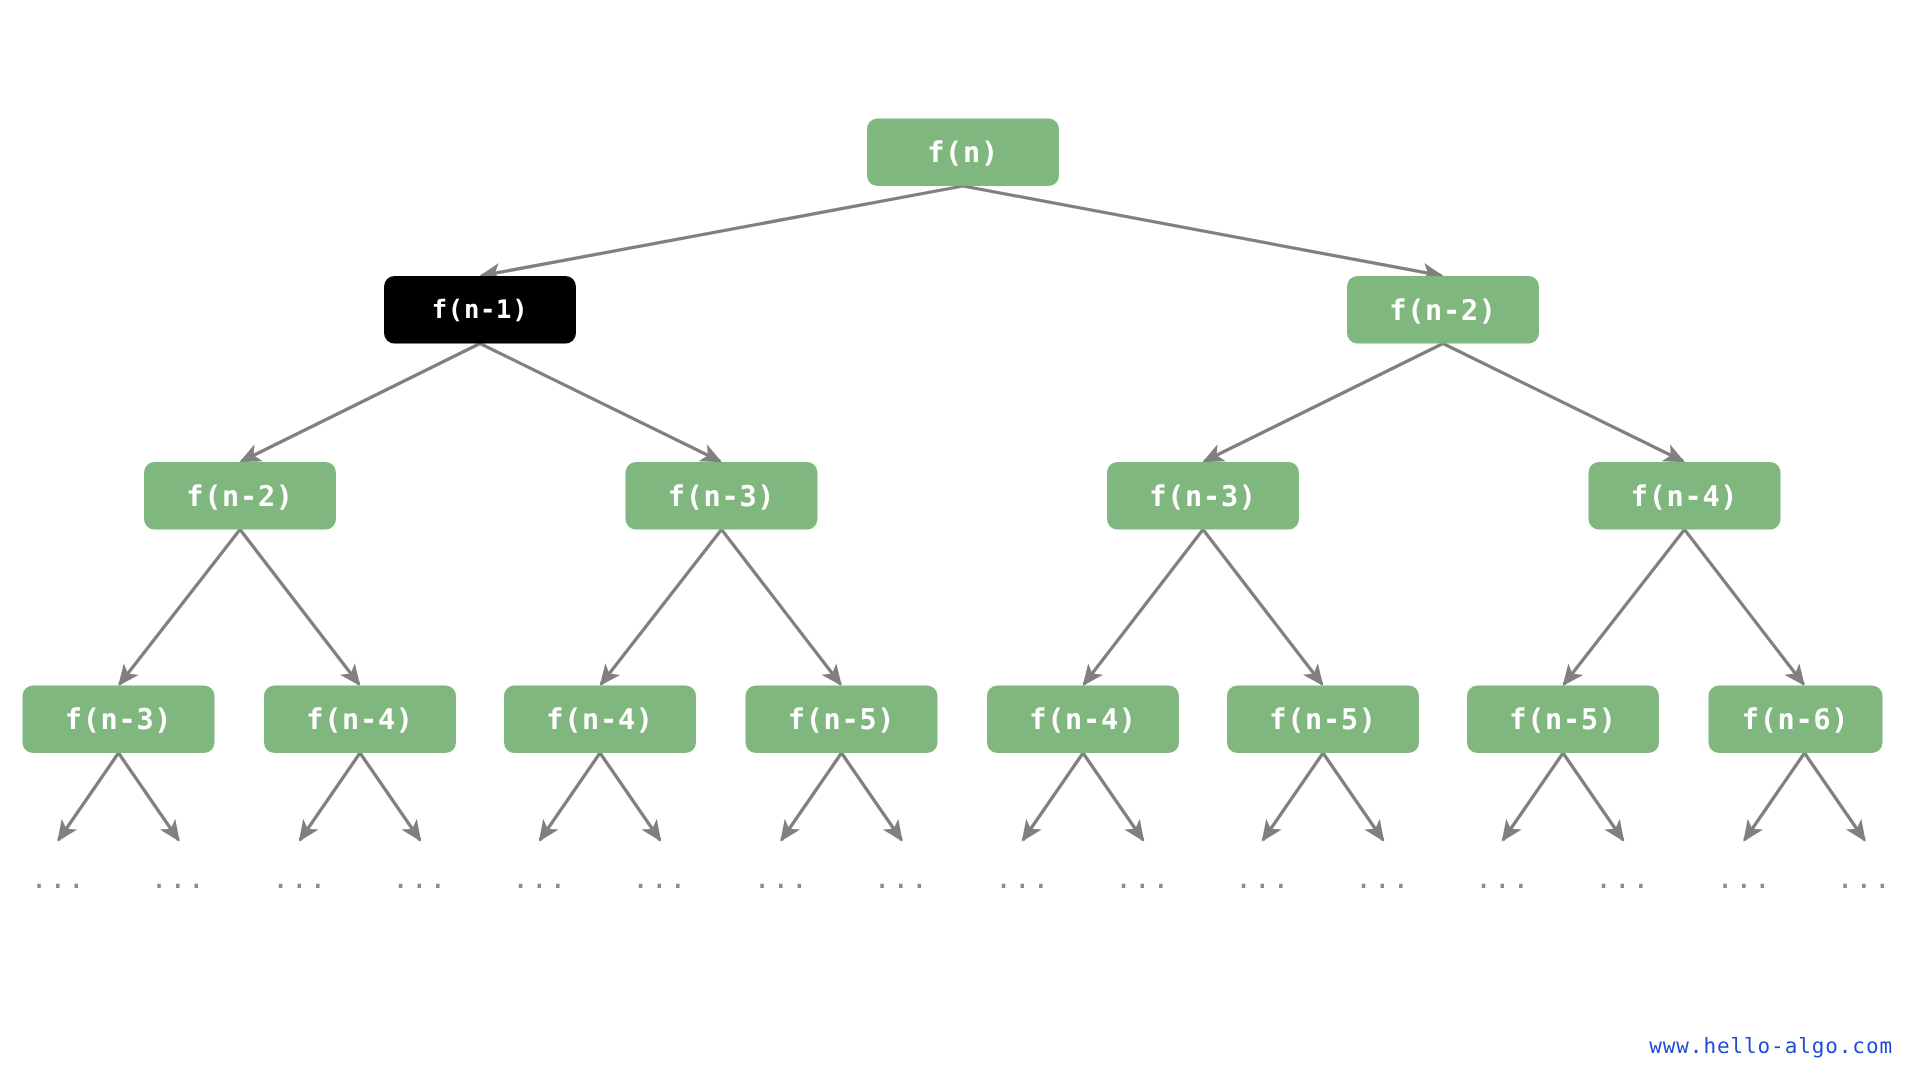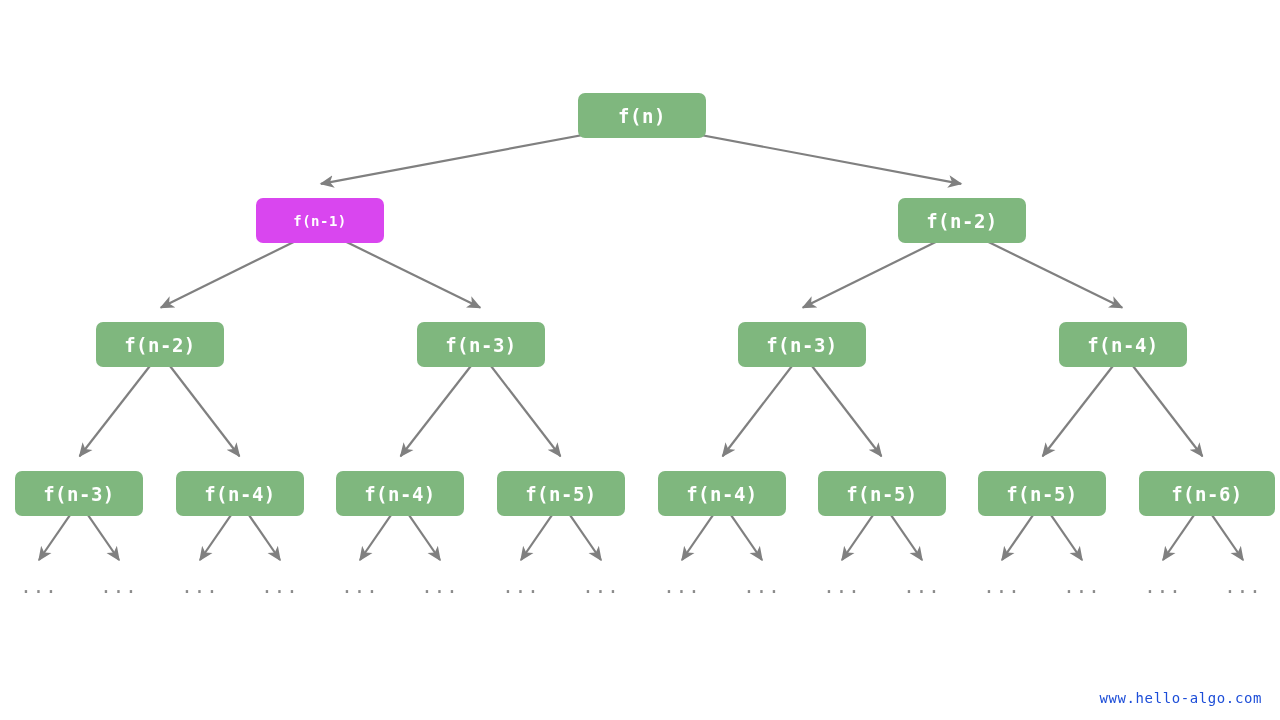--- a/index.html
+++ b/index.html
@@ -29,21 +29,20 @@
     display: flex;
     align-items: center;
     justify-content: center;
     border-radius: 7px;
     color: #ffffff;
     font-family: "DejaVu Sans Mono", "Liberation Mono", monospace;
     font-weight: 700;
     letter-spacing: 0.5px;
     white-space: nowrap;
     user-select: none;
-    margin-top: 14px;
   }
   .ellipsis {
     position: absolute;
     display: flex;
     align-items: center;
     justify-content: center;
     color: #8c8c8c;
     font-family: "DejaVu Sans Mono", "Liberation Mono", monospace;
     font-size: 19px;
     line-height: 1;
@@ -97,34 +96,34 @@
       <line x1="722" y1="502" x2="762" y2="560" stroke="#808080" stroke-width="2.2" marker-end="url(#arrowhead)"></line>
       <line x1="882" y1="502" x2="842" y2="560" stroke="#808080" stroke-width="2.2" marker-end="url(#arrowhead)"></line>
       <line x1="882" y1="502" x2="922" y2="560" stroke="#808080" stroke-width="2.2" marker-end="url(#arrowhead)"></line>
       <line x1="1042" y1="502" x2="1002" y2="560" stroke="#808080" stroke-width="2.2" marker-end="url(#arrowhead)"></line>
       <line x1="1042" y1="502" x2="1082" y2="560" stroke="#808080" stroke-width="2.2" marker-end="url(#arrowhead)"></line>
       <line x1="1203" y1="502" x2="1163" y2="560" stroke="#808080" stroke-width="2.2" marker-end="url(#arrowhead)"></line>
       <line x1="1203" y1="502" x2="1243" y2="560" stroke="#808080" stroke-width="2.2" marker-end="url(#arrowhead)"></line>
     </svg>
   <div id="nodes-layer">
       <div class="node" style="left: 578px; top: 79px; width: 128px; height: 45px; background: rgb(127, 183, 126); color: rgb(255, 255, 255); border-radius: 7px; font-size: 19px;">f(n)</div>
-      <div class="node" style="left: 256px; top: 184px; width: 128px; height: 45px; background: #d946ef; color: rgb(255, 255, 255); border-radius: 7px; font-size: 14px;">f(n-1)</div>
+      <div class="node" style="left: 256px; top: 184px; width: 128px; height: 45px; background: #000000; color: rgb(255, 255, 255); border-radius: 7px; font-size: 17px;">f(n-1)</div>
       <div class="node" style="left: 898px; top: 184px; width: 128px; height: 45px; background: rgb(127, 183, 126); color: rgb(255, 255, 255); border-radius: 7px; font-size: 19px;">f(n-2)</div>
       <div class="node" style="left: 96px; top: 308px; width: 128px; height: 45px; background: rgb(127, 183, 126); color: rgb(255, 255, 255); border-radius: 7px; font-size: 19px;">f(n-2)</div>
       <div class="node" style="left: 417px; top: 308px; width: 128px; height: 45px; background: rgb(127, 183, 126); color: rgb(255, 255, 255); border-radius: 7px; font-size: 19px;">f(n-3)</div>
       <div class="node" style="left: 738px; top: 308px; width: 128px; height: 45px; background: rgb(127, 183, 126); color: rgb(255, 255, 255); border-radius: 7px; font-size: 19px;">f(n-3)</div>
       <div class="node" style="left: 1059px; top: 308px; width: 128px; height: 45px; background: rgb(127, 183, 126); color: rgb(255, 255, 255); border-radius: 7px; font-size: 19px;">f(n-4)</div>
       <div class="node" style="left: 15px; top: 457px; width: 128px; height: 45px; background: rgb(127, 183, 126); color: rgb(255, 255, 255); border-radius: 7px; font-size: 19px;">f(n-3)</div>
       <div class="node" style="left: 176px; top: 457px; width: 128px; height: 45px; background: rgb(127, 183, 126); color: rgb(255, 255, 255); border-radius: 7px; font-size: 19px;">f(n-4)</div>
       <div class="node" style="left: 336px; top: 457px; width: 128px; height: 45px; background: rgb(127, 183, 126); color: rgb(255, 255, 255); border-radius: 7px; font-size: 19px;">f(n-4)</div>
       <div class="node" style="left: 497px; top: 457px; width: 128px; height: 45px; background: rgb(127, 183, 126); color: rgb(255, 255, 255); border-radius: 7px; font-size: 19px;">f(n-5)</div>
       <div class="node" style="left: 658px; top: 457px; width: 128px; height: 45px; background: rgb(127, 183, 126); color: rgb(255, 255, 255); border-radius: 7px; font-size: 19px;">f(n-4)</div>
       <div class="node" style="left: 818px; top: 457px; width: 128px; height: 45px; background: rgb(127, 183, 126); color: rgb(255, 255, 255); border-radius: 7px; font-size: 19px;">f(n-5)</div>
       <div class="node" style="left: 978px; top: 457px; width: 128px; height: 45px; background: rgb(127, 183, 126); color: rgb(255, 255, 255); border-radius: 7px; font-size: 19px;">f(n-5)</div>
-      <div class="node" style="left: 1139px; top: 457px; width: 136px; height: 45px; background: rgb(127, 183, 126); color: rgb(255, 255, 255); border-radius: 7px; font-size: 19px;">f(n-6)</div>
+      <div class="node" style="left: 1139px; top: 457px; width: 116px; height: 45px; background: rgb(127, 183, 126); color: rgb(255, 255, 255); border-radius: 7px; font-size: 19px;">f(n-6)</div>
     </div>
   <div id="ellipses-layer">
       <div class="ellipsis" style="left: 19px; top: 576px; width: 40px; height: 20px; color: rgb(140, 140, 140); font-size: 19px;">...</div>
       <div class="ellipsis" style="left: 99px; top: 576px; width: 40px; height: 20px; color: rgb(140, 140, 140); font-size: 19px;">...</div>
       <div class="ellipsis" style="left: 180px; top: 576px; width: 40px; height: 20px; color: rgb(140, 140, 140); font-size: 19px;">...</div>
       <div class="ellipsis" style="left: 260px; top: 576px; width: 40px; height: 20px; color: rgb(140, 140, 140); font-size: 19px;">...</div>
       <div class="ellipsis" style="left: 340px; top: 576px; width: 40px; height: 20px; color: rgb(140, 140, 140); font-size: 19px;">...</div>
       <div class="ellipsis" style="left: 420px; top: 576px; width: 40px; height: 20px; color: rgb(140, 140, 140); font-size: 19px;">...</div>
       <div class="ellipsis" style="left: 501px; top: 576px; width: 40px; height: 20px; color: rgb(140, 140, 140); font-size: 19px;">...</div>
       <div class="ellipsis" style="left: 581px; top: 576px; width: 40px; height: 20px; color: rgb(140, 140, 140); font-size: 19px;">...</div>

